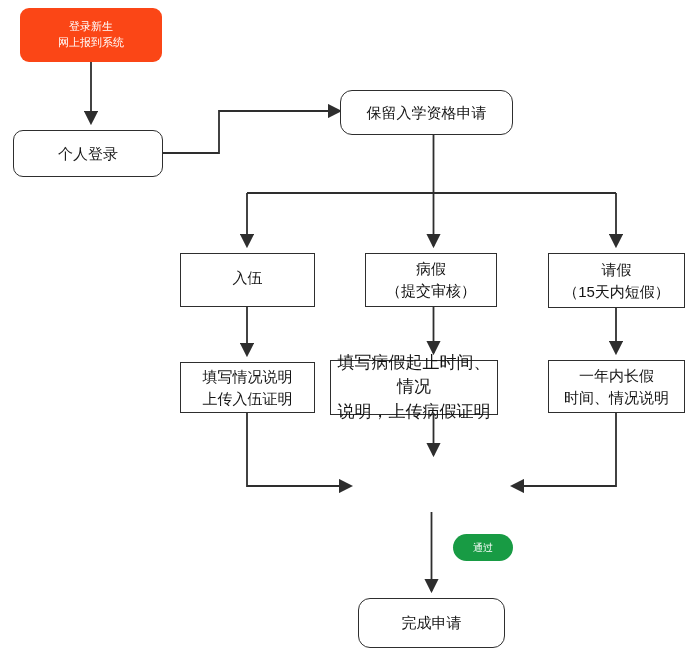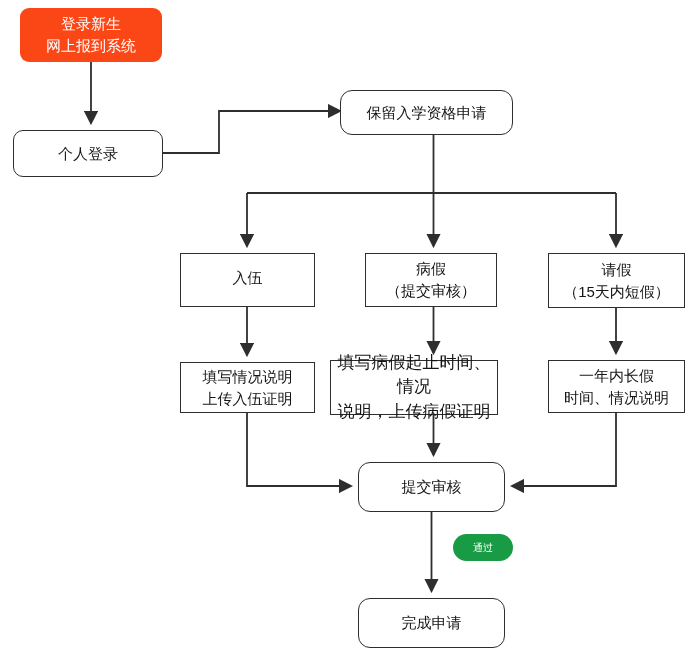--- a/index.html
+++ b/index.html
@@ -40,21 +40,21 @@
     font-size: 15px;
     line-height: 1.45;
   }
   .node.rounded-sm { border-radius: 10px; }
   .node.rounded-lg { border-radius: 12px; }
   .node.start {
     background: var(--accent, #fb4616);
     border: none;
     color: #ffffff;
     border-radius: 9px;
-    font-size: 15px;
+    font-size: 11px;
   }
   .badge {
     position: absolute;
     box-sizing: border-box;
     display: flex;
     align-items: center;
     justify-content: center;
     background: var(--green, #189b44);
     color: #ffffff;
     border-radius: 14px;
@@ -113,19 +113,18 @@
 
   <div class="node" style="left:180px; top:362px; width:135px; height:51px;">填写情况说明
 上传入伍证明</div>
 
   <div class="node" style="left:330px; top:360px; width:168px; height:55px; font-size:17px;">填写病假起止时间、情况
 说明，上传病假证明</div>
 
   <div class="node" style="left:548px; top:360px; width:137px; height:53px;">一年内长假
 时间、情况说明</div>
 
-  <div class="node rounded-lg" style="left:358px; top:462px; width:147px; height:50px;">提交审核</div>
 
   <div class="badge" style="left:453px; top:534px; width:60px; height:27px;">通过</div>
 
   <div class="node rounded-lg" style="left:358px; top:598px; width:147px; height:50px;">完成申请</div>
 
 </div>
 
 </body></html>

